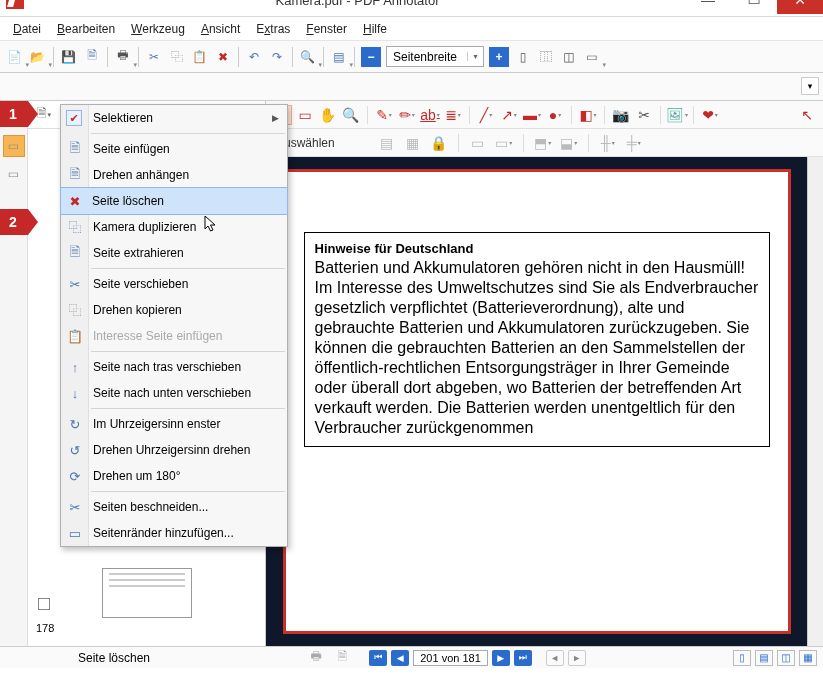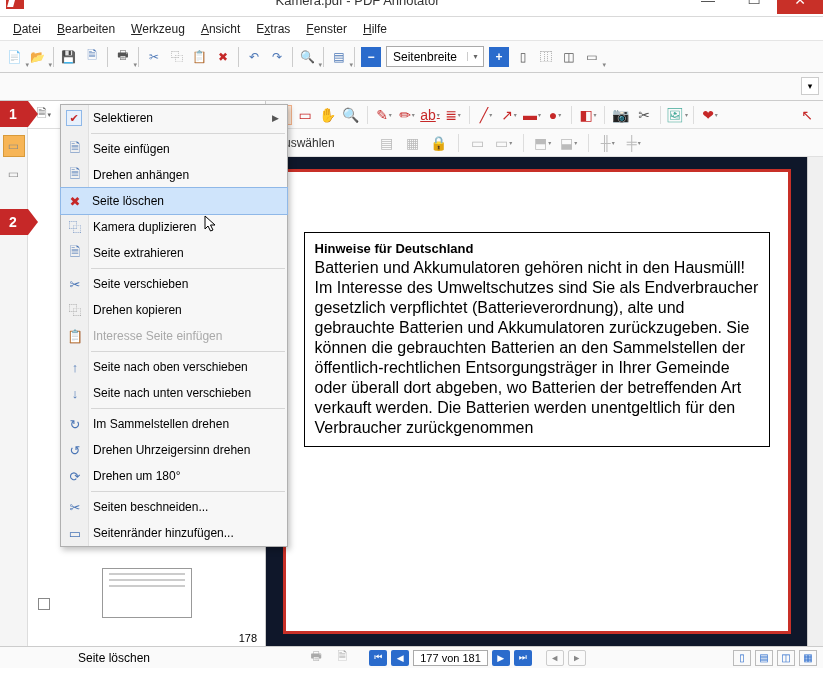--- a/index.html
+++ b/index.html
@@ -38,21 +38,21 @@
 .leftstrip .sbtn.orange { background: #f7b556; border: 1px solid #d89a3a; }
 
 .sidebar { width: 238px; background: #fff; border-right: 1px solid #ccc; position: relative; }
 .sidebar-tools { height: 28px; display: flex; align-items: center; padding: 0 6px; gap: 4px; border-bottom: 1px solid #ddd; }
 .sidebar-tools .st { width: 20px; height: 20px; display: flex; align-items: center; justify-content: center; color: #666; }
 .sidebar-tools .st.dd::after { content: "▾"; font-size: 7px; margin-left: 1px; }
 .sidebar-tools .spacer { flex: 1; }
 .sidebar-tools .closex { color: #888; font-size: 14px; }
 
 .thumbarea { position: absolute; bottom: 0; left: 0; right: 0; height: 80px; padding: 2px 8px; overflow: hidden; }
-.thumb-cap { text-align: right; font-size: 11px; margin-top: 14px; }
+.thumb-cap { text-align: left; font-size: 11px; margin-top: 4px; }
 .thumb-box { width: 90px; height: 50px; border: 1px solid #999; background: #fff; margin: 0 auto; position: relative; }
 .thumb-box .line { height: 2px; background: #ccc; margin: 4px 6px; }
 .thumb-cb { position: absolute; left: 10px; bottom: 36px; width: 12px; height: 12px; border: 1px solid #888; background: #fff; }
 
 .dropdown { position: absolute; left: 32px; top: 3px; width: 228px; background: #f7f7f7; border: 1px solid #b0b0b0; box-shadow: 2px 3px 6px rgba(0,0,0,0.25); z-index: 50; }
 .dropdown .dd-iconcol { position: absolute; left: 0; top: 0; bottom: 0; width: 28px; background: #f0f0f0; border-right: 1px solid #e0e0e0; }
 .dd-item { display: flex; align-items: center; height: 26px; padding: 0 8px 0 32px; position: relative; cursor: default; }
 .dd-item .ic { position: absolute; left: 5px; width: 18px; text-align: center; color: #4a75b5; font-size: 13px; }
 .dd-item .ic.red { color: #c62828; }
 .dd-item.hover { background: #cfe4fb; border: 1px solid #8fb8e8; margin: -1px; padding-left: 31px; height: 28px; }
@@ -210,30 +210,30 @@
           <span class="ic" style="color:#888">⿻</span>
           <span>Drehen kopieren</span>
         </div>
       <div class="dd-item disabled">
           <span class="ic" style="color:#ccc">📋</span>
           <span>Interesse Seite einfügen</span>
         </div>
       <div class="dd-sep"></div>
       <div class="dd-item">
           <span class="ic">↑</span>
-          <span>Seite nach oben verschieben</span>
+          <span>Seite nach tras verschieben</span>
         </div>
       <div class="dd-item">
           <span class="ic">↓</span>
           <span>Seite nach unten verschieben</span>
         </div>
       <div class="dd-sep"></div>
       <div class="dd-item">
           <span class="ic">↻</span>
-          <span>Im Sammelstellen drehen</span>
+          <span>Im Uhrzeigersinn enster</span>
         </div>
       <div class="dd-item">
           <span class="ic">↺</span>
           <span>Drehen Uhrzeigersinn drehen</span>
         </div>
       <div class="dd-item">
           <span class="ic">⟳</span>
           <span>Drehen um 180°</span>
         </div>
       <div class="dd-sep"></div>
@@ -324,21 +324,21 @@
 
 <div class="statusbar">
   <div style="width:60px"></div>
   <div class="stx">Seite löschen</div>
   <div class="sb-spacer"></div>
   <div class="tbtn" style="color:#aaa">🖶</div>
   <div class="tbtn" style="color:#aaa">🗎</div>
   <div style="width:8px"></div>
   <div class="navbtn">⏮</div>
   <div class="navbtn">◀</div>
-  <div class="pagefield">177 von 181</div>
+  <div class="pagefield">201 von 181</div>
   <div class="navbtn">▶</div>
   <div class="navbtn">⏭</div>
   <div style="width:6px"></div>
   <div class="navbtn gray">◄</div>
   <div class="navbtn gray">►</div>
   <div class="sb-spacer"></div>
   <div class="sbic">▯</div>
   <div class="sbic">▤</div>
   <div class="sbic">◫</div>
   <div class="sbic">▦</div>

